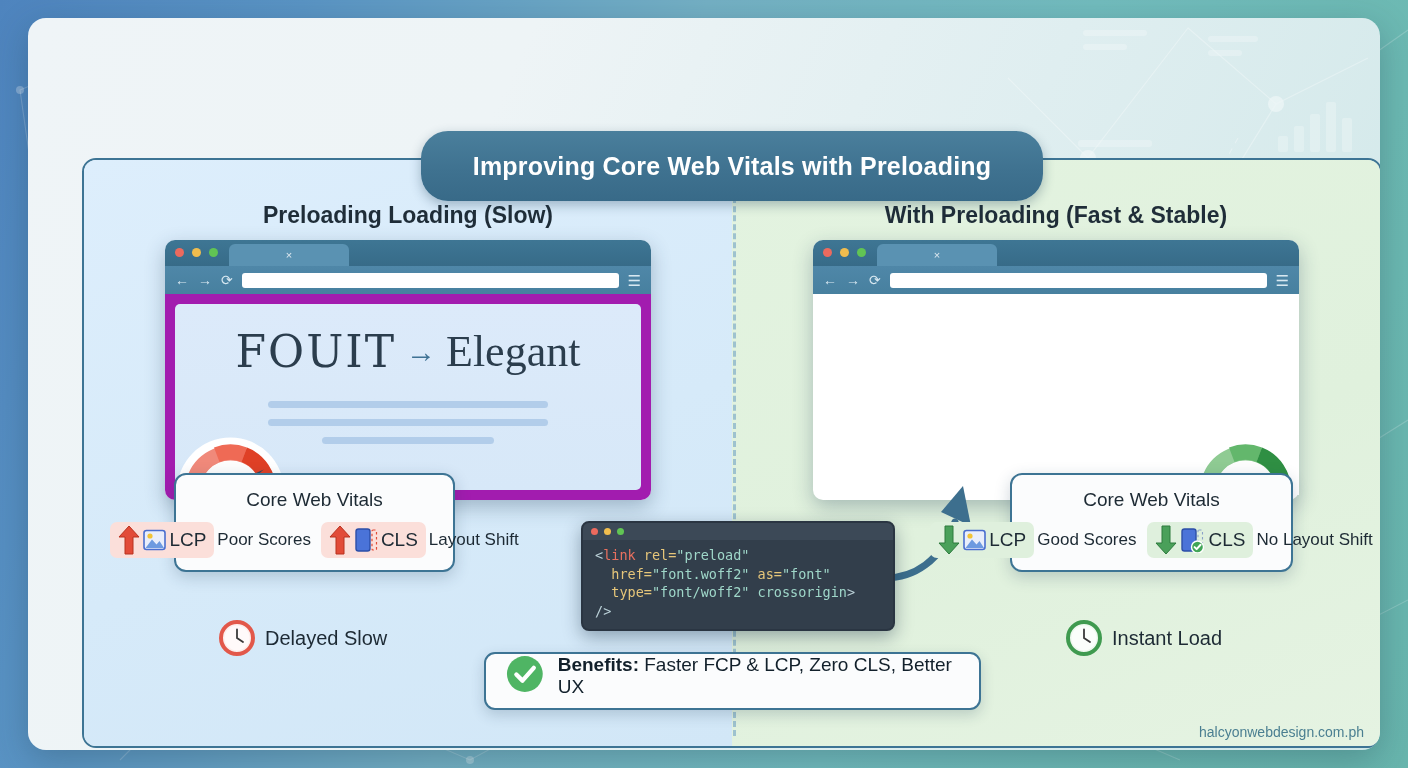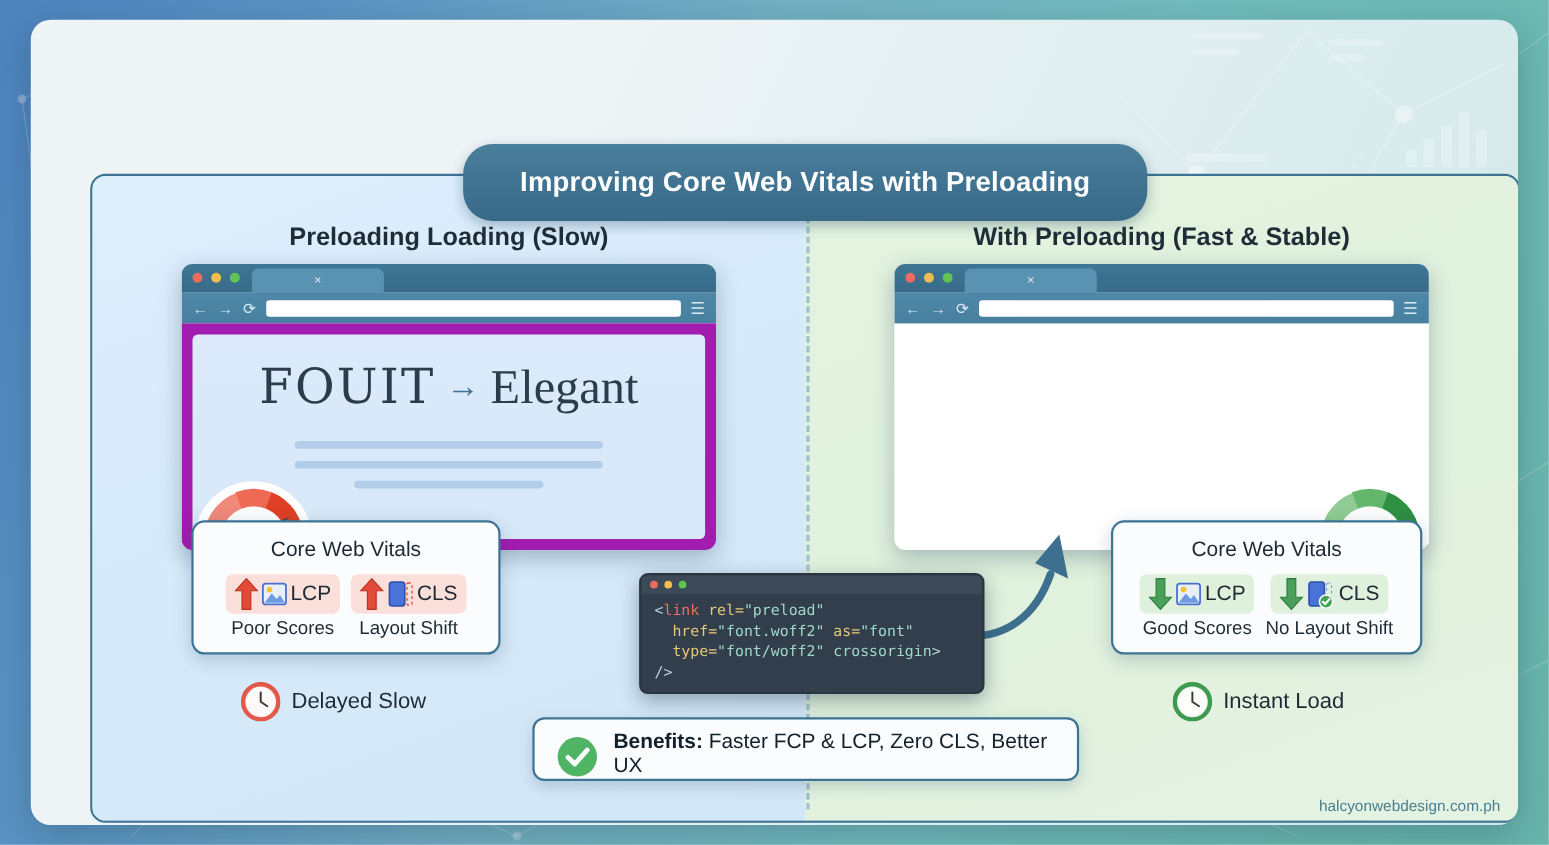--- a/index.html
+++ b/index.html
@@ -129,21 +129,21 @@
   .cwv {
     position:absolute; background:#fbfcfd; border:2px solid #3d7494;
     border-radius:12px; z-index:12;
     box-shadow:0 5px 16px rgba(30,60,85,.22);
     padding:14px 16px 12px;
   }
   .cwv.l { left:146px; top:455px; width:281px; }
   .cwv.r { left:982px; top:455px; width:283px; }
   .cwv-title { text-align:center; font-size:19px; color:#1d2a34; margin-bottom:11px; }
   .metrics { display:flex; justify-content:center; gap:10px; }
-  .metric { display:flex; flex-direction:column; align-items:center; gap:3px; }
+  .metric { display:flex; flex-direction:row; align-items:center; gap:3px; }
   .chip {
     display:flex; align-items:center; gap:3px;
     padding:3px 8px; border-radius:7px;
   }
   .cwv.l .chip { background:#fbdfda; }
   .cwv.r .chip { background:#dff0dd; }
   .chip .lbl { font-size:19px; color:#1d2a34; }
   .mlabel { font-size:17px; color:#1d2a34; white-space:nowrap; }
 
   
@@ -173,21 +173,21 @@
   }
   .t-tag { color:#e8705f; }
   .t-attr{ color:#e6c67a; }
   .t-str { color:#9fd7c9; }
   .t-pun { color:#bcd2d9; }
 
   
   .benefits {
     position:absolute; left:456px; top:634px; width:497px; height:58px;
     background:#fbfcfd; border:2px solid #3d7494; border-radius:11px;
-    display:flex; align-items:flex-end; gap:14px; padding:0 20px;
+    display:flex; align-items:flex-start; gap:14px; padding:0 20px;
     box-shadow:0 5px 14px rgba(30,60,85,.2); z-index:13;
   }
   .benefits .txt { font-size:19px; color:#12202b; }
   .benefits .txt b { font-weight:700; }
 
   .watermark {
     position:absolute; right:16px; bottom:10px;
     font-size:14px; color:#4a7f91;
   }
 

